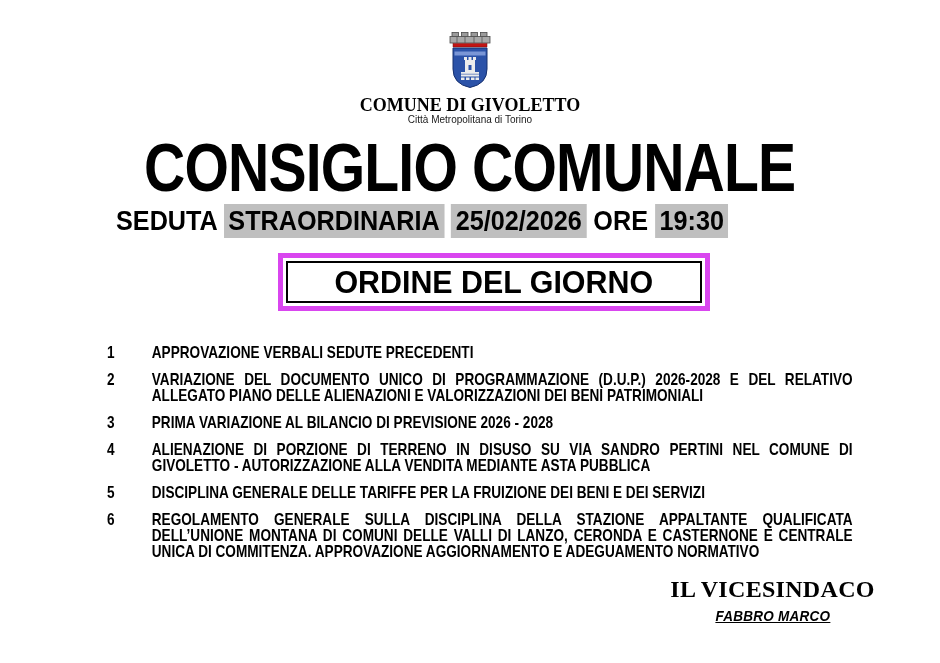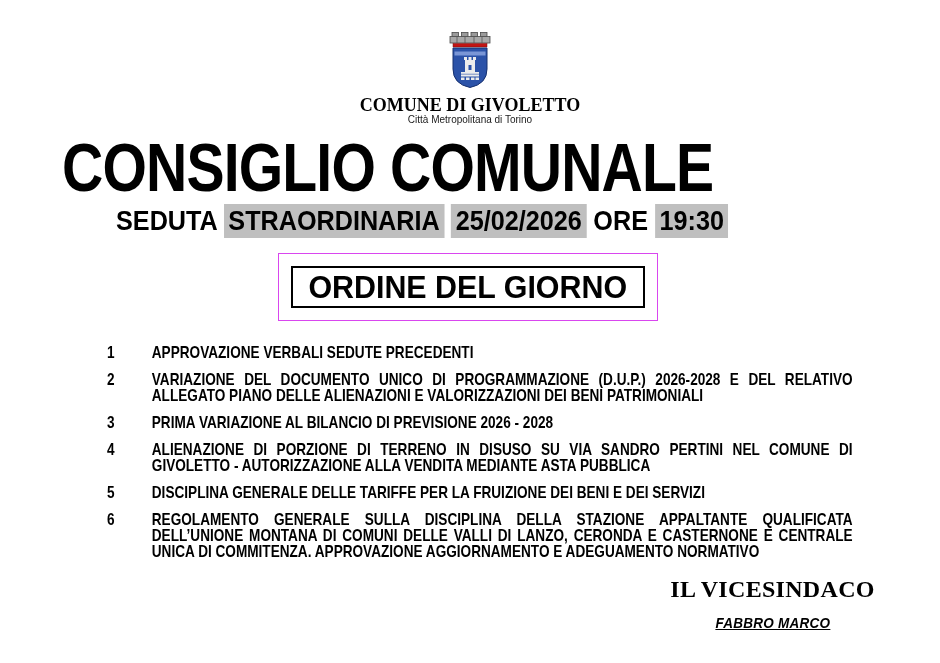--- a/index.html
+++ b/index.html
@@ -11,41 +11,41 @@
     position:relative;
     overflow:hidden;
   }
   .abs{position:absolute;}
   
   .crest{left:441px;top:29px;width:58px;height:62px;}
   .muni{left:0;top:96px;width:940px;text-align:center;
         font-family:"Liberation Serif", serif;font-weight:bold;font-size:18px;line-height:18px;}
   .citta{left:0;top:115px;width:940px;text-align:center;font-size:10px;line-height:10px;color:#1a1a1a;}
   
-  .title{left:0;top:136px;width:940px;}
+  .title{left:0;top:136px;width:940px;text-align:center;}
   .title span{display:inline-block;font-size:68px;font-weight:bold;line-height:62px;
               transform:scaleX(0.84);transform-origin:center;letter-spacing:-1px;white-space:nowrap;}
   
   .session{left:0;top:204px;width:845px;text-align:center;}
   .session .inner{display:inline-block;font-size:28px;font-weight:bold;line-height:34px;
                   transform:scaleX(0.9);transform-origin:center;white-space:nowrap;}
   .hl{padding:1px 5px 2px 5px;}
   
-  .odg-outer{left:278px;top:253px;width:380px;border:1px solid #d946ef;padding:12px;box-sizing:border-box;}
+  .odg-outer{left:278px;top:253px;width:432px;border:5px solid #d946ef;padding:3px;box-sizing:border-box;}
   .odg-inner{border:2px solid #000;text-align:center;font-size:32px;font-weight:bold;line-height:38px;}
   .odg-inner span{display:inline-block;transform:scaleX(0.95);white-space:nowrap;}
   
   .agenda{left:107px;top:345px;width:932px;transform:scaleX(0.8);transform-origin:0 0;}
   .agenda-item{display:flex;margin-bottom:11px;font-weight:bold;font-size:17px;line-height:16px;}
   .agenda-num{width:56px;flex:0 0 56px;}
   .agenda-txt{width:876px;flex:0 0 876px;text-align:justify;}
   
   .sig{left:670px;top:578px;width:205px;text-align:center;}
   .sig-role{font-family:"Liberation Serif", serif;font-weight:bold;font-size:24px;line-height:22px;letter-spacing:0.3px;}
-  .sig-name{margin-top:14px;}
+  .sig-name{margin-top:7px;}
   .sig-name span{display:inline-block;font-weight:bold;font-style:italic;font-size:15px;line-height:18px;
                  text-decoration:underline;transform:scaleX(0.9);transform-origin:center;letter-spacing:0.3px;}
 </style>
 </head>
 <body>
 
 <div class="abs crest">
   <svg width="58" height="62" viewBox="0 0 58 62" xmlns="http://www.w3.org/2000/svg" aria-hidden="true">
 
     <g stroke="#4a4a4a" stroke-width="0.8">

